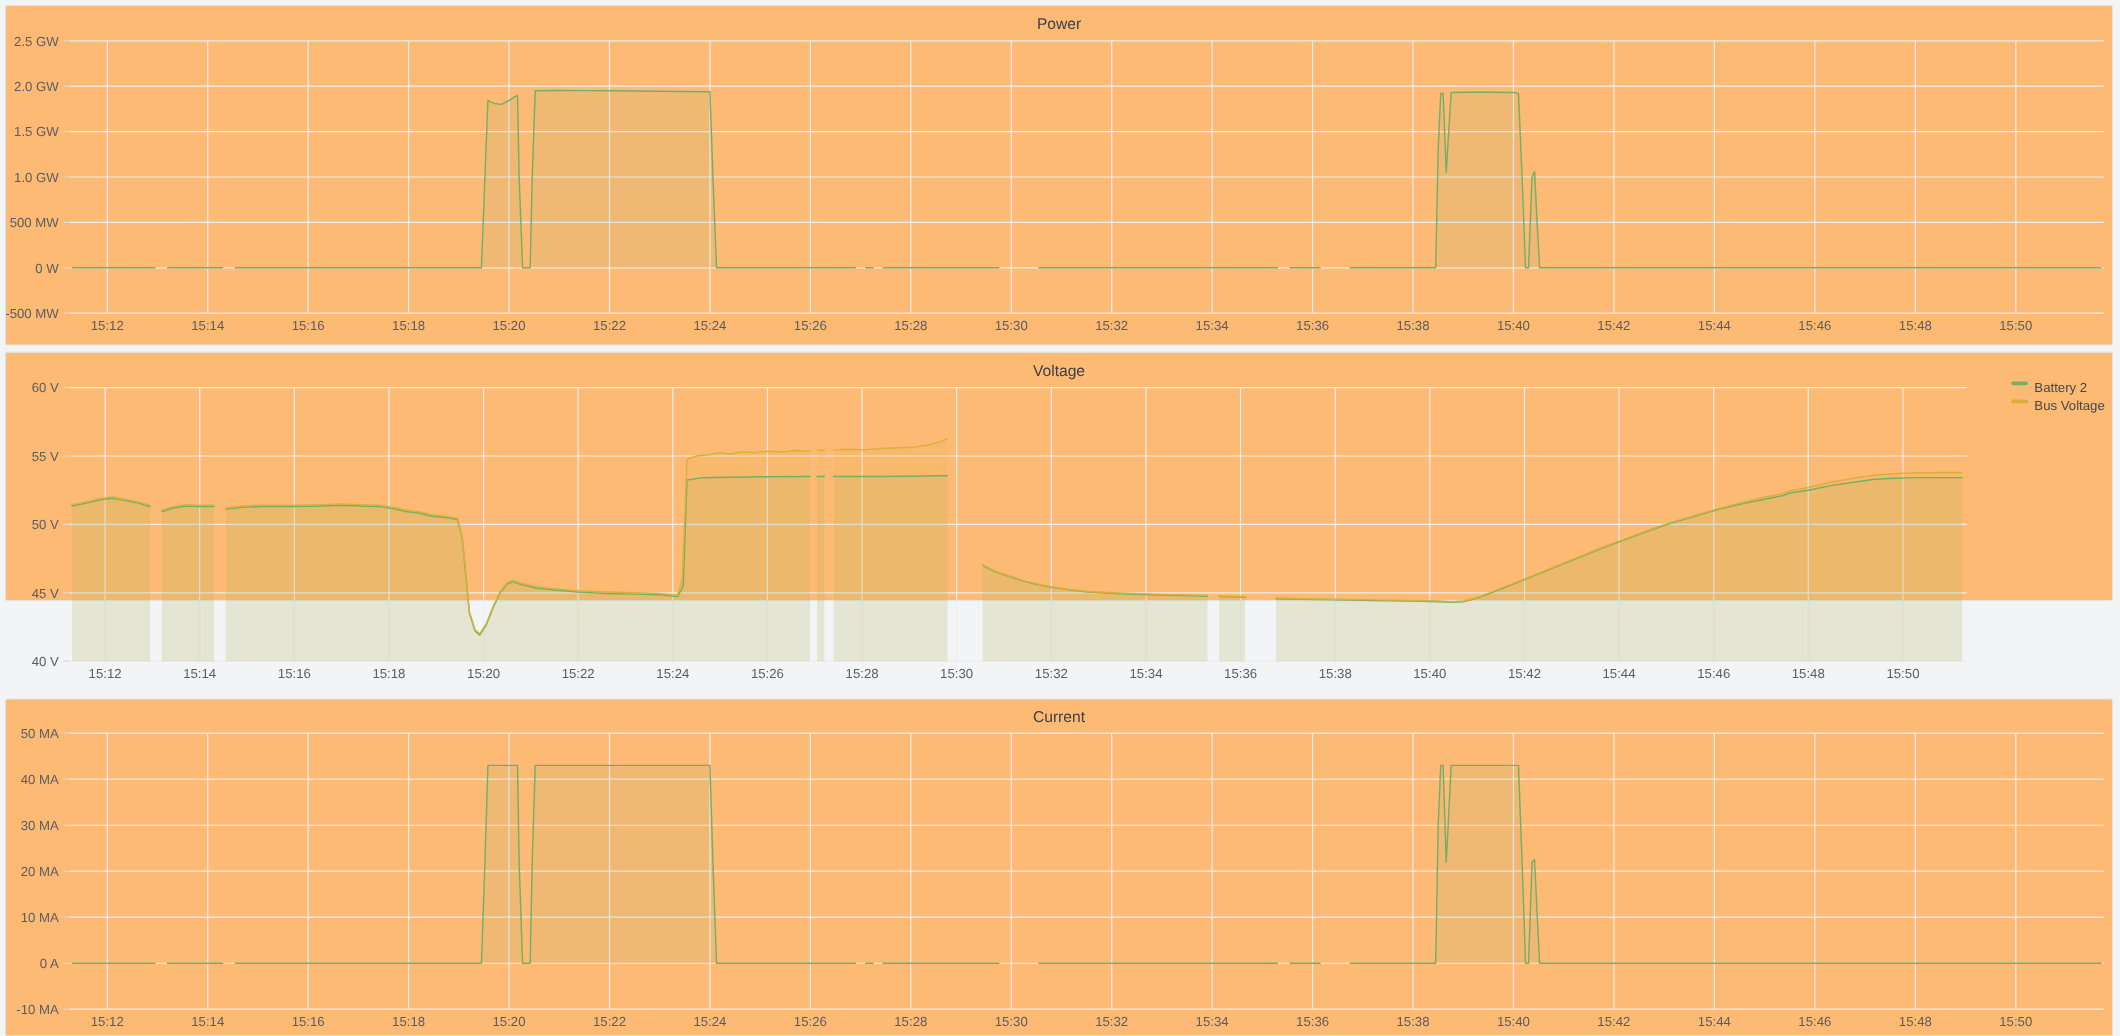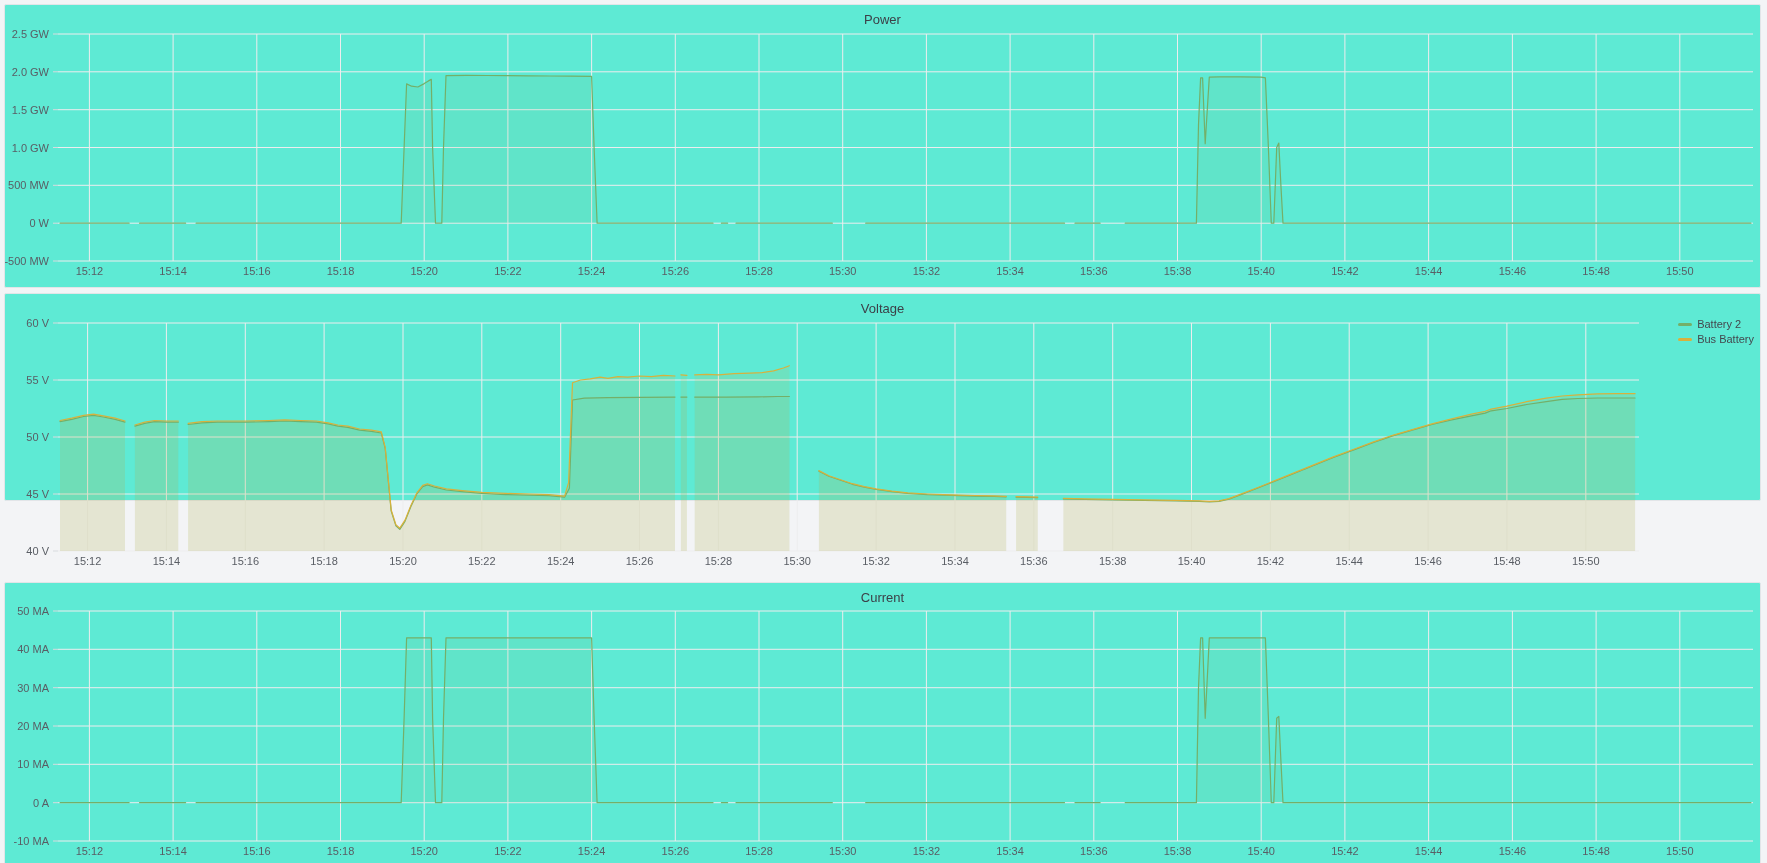--- a/index.html
+++ b/index.html
@@ -1,25 +1,25 @@
 <!DOCTYPE html>
 <html><head>
 <meta charset="utf-8">
 <style>
   html,body{margin:0;padding:0;}
   body{width:1767px;height:863px;background:#f3f4f6;font-family:"Liberation Sans",sans-serif;overflow:hidden;position:relative;}
-  .panel{position:absolute;left:4px;width:1757px;background:#5eead4;border:1px solid #e2e5e8;border-radius:2px;box-sizing:border-box;}
+  .panel{position:absolute;left:4px;width:1757px;background:#fdba74;border:1px solid #e2e5e8;border-radius:2px;box-sizing:border-box;}
   #panel0{top:4px;height:284px;}
   #panel1{top:293px;height:208px;}
   #panel2{top:582px;height:286px;}
   .panel-title{position:absolute;top:0;left:0;right:0;margin:0;padding-top:7px;text-align:center;font-size:13px;font-weight:500;color:#3c4048;cursor:pointer;z-index:2;}
   svg.chart{position:absolute;left:0;top:0;}
   svg.chart text{font-size:11px;fill:#595d64;font-family:"Liberation Sans",sans-serif;}
   .legend{position:absolute;top:24px;right:6px;display:flex;flex-direction:column;gap:3px;font-size:11px;color:#44484e;z-index:3;}
-  .legend-item{display:flex;align-items:center;gap:5px;cursor:pointer;white-space:nowrap;}
+  .legend-item{display:flex;gap:5px;cursor:pointer;white-space:nowrap;}
   .swatch{width:14px;height:3px;border-radius:2px;display:inline-block;}
 </style>
 </head>
 <body>
 
 <section class="panel" id="panel0">
   <h2 class="panel-title">Power</h2>
   <svg class="chart" width="1755" height="282" viewBox="0 0 1755 282">
       <line x1="53" y1="29.0" x2="1748" y2="29.0" stroke="#ededee" stroke-width="1"></line>
       <line x1="48" y1="29.0" x2="53" y2="29.0" stroke="#d8dbde" stroke-width="1"></line>
@@ -192,21 +192,21 @@
       <polyline points="1011.1,202.6 1032.7,203.1" fill="none" stroke="#d8b13c" stroke-width="1.2" stroke-linejoin="round" stroke-linecap="round"></polyline>
       <polyline points="1058.4,204.3 1080.1,204.9 1107.7,205.4 1139.2,205.9 1170.7,206.3 1194.4,206.8 1204.3,207.4 1214.1,206.8 1224.0,204.6 1237.8,199.4 1253.5,193.2 1269.3,186.9 1289.0,178.9 1308.7,170.9 1328.4,162.9 1348.2,155.5 1367.9,148.1 1387.6,141.3 1407.3,135.6 1427.0,129.9 1446.7,124.8 1466.4,120.2 1480.2,117.3 1486.2,115.1 1501.9,112.2 1521.6,107.7 1541.3,104.2 1557.1,102.0 1572.9,100.8 1592.6,99.9 1612.3,99.7 1630.1,99.7" fill="none" stroke="#d8b13c" stroke-width="1.2" stroke-linejoin="round" stroke-linecap="round"></polyline>
     </svg>
   <div class="legend">
     <div class="legend-item">
       <span class="swatch" style="background-color: rgb(116, 175, 104);"></span>
       <span>Battery 2</span>
     </div>
     <div class="legend-item">
       <span class="swatch" style="background-color: rgb(216, 177, 60);"></span>
-      <span>Bus Battery</span>
+      <span>Bus Voltage</span>
     </div>
   </div>
 </section>
 
 <section class="panel" id="panel2">
   <h2 class="panel-title">Current</h2>
   <svg class="chart" width="1755" height="275" viewBox="0 0 1755 275">
       <line x1="53" y1="28.0" x2="1748" y2="28.0" stroke="#ededee" stroke-width="1"></line>
       <line x1="48" y1="28.0" x2="53" y2="28.0" stroke="#d8dbde" stroke-width="1"></line>
       <text x="44" y="32" text-anchor="end">50 MA</text>

